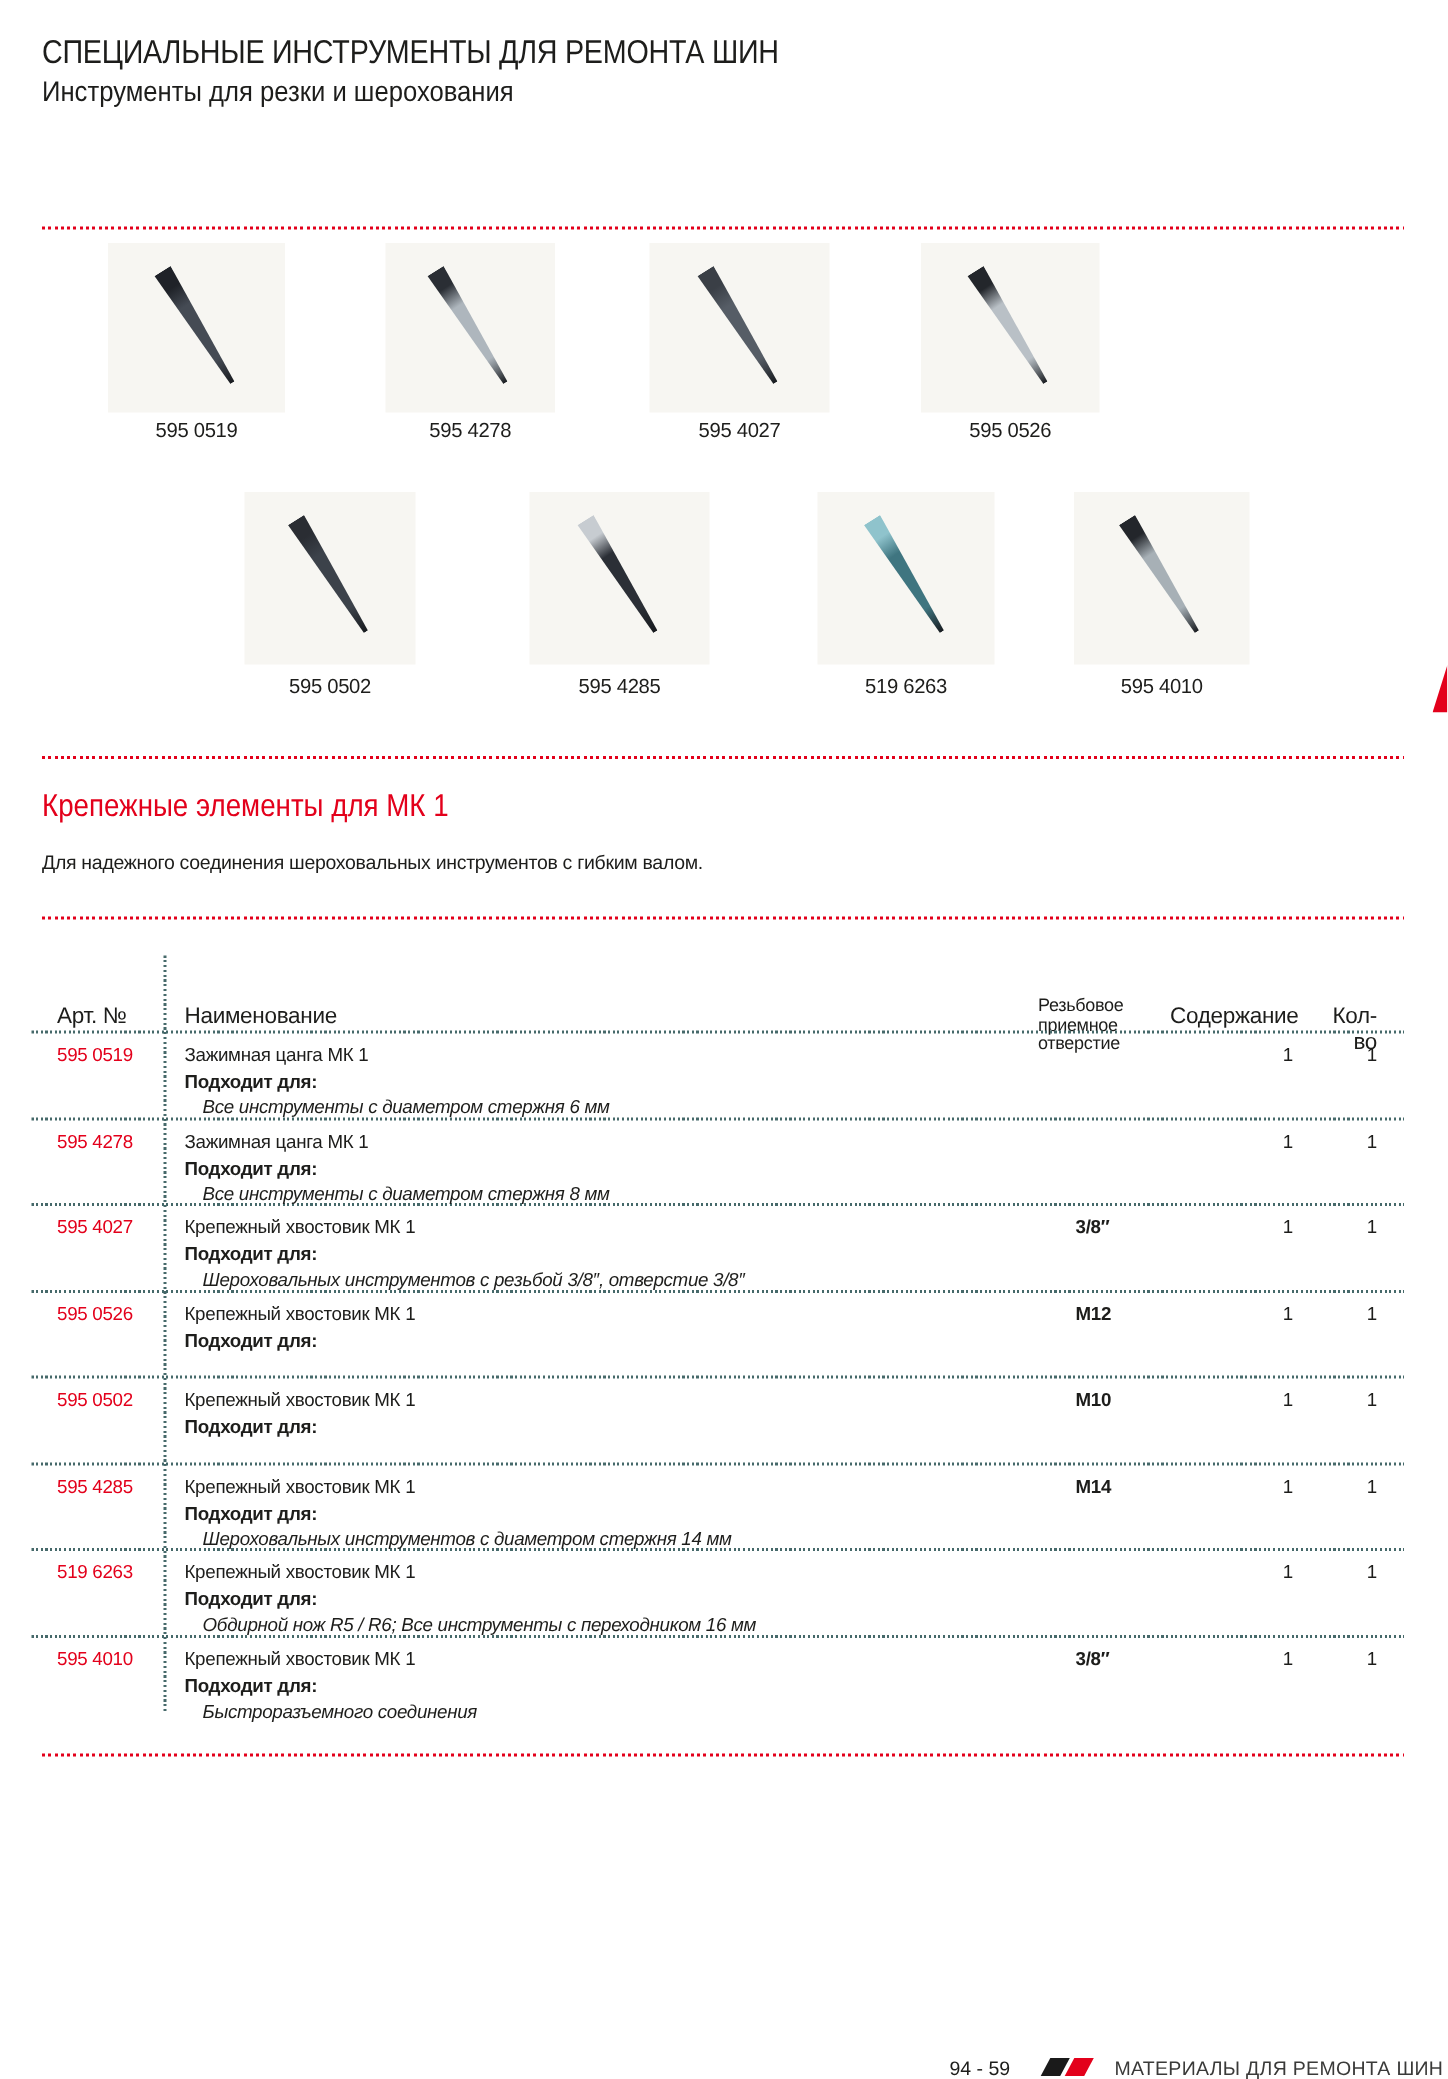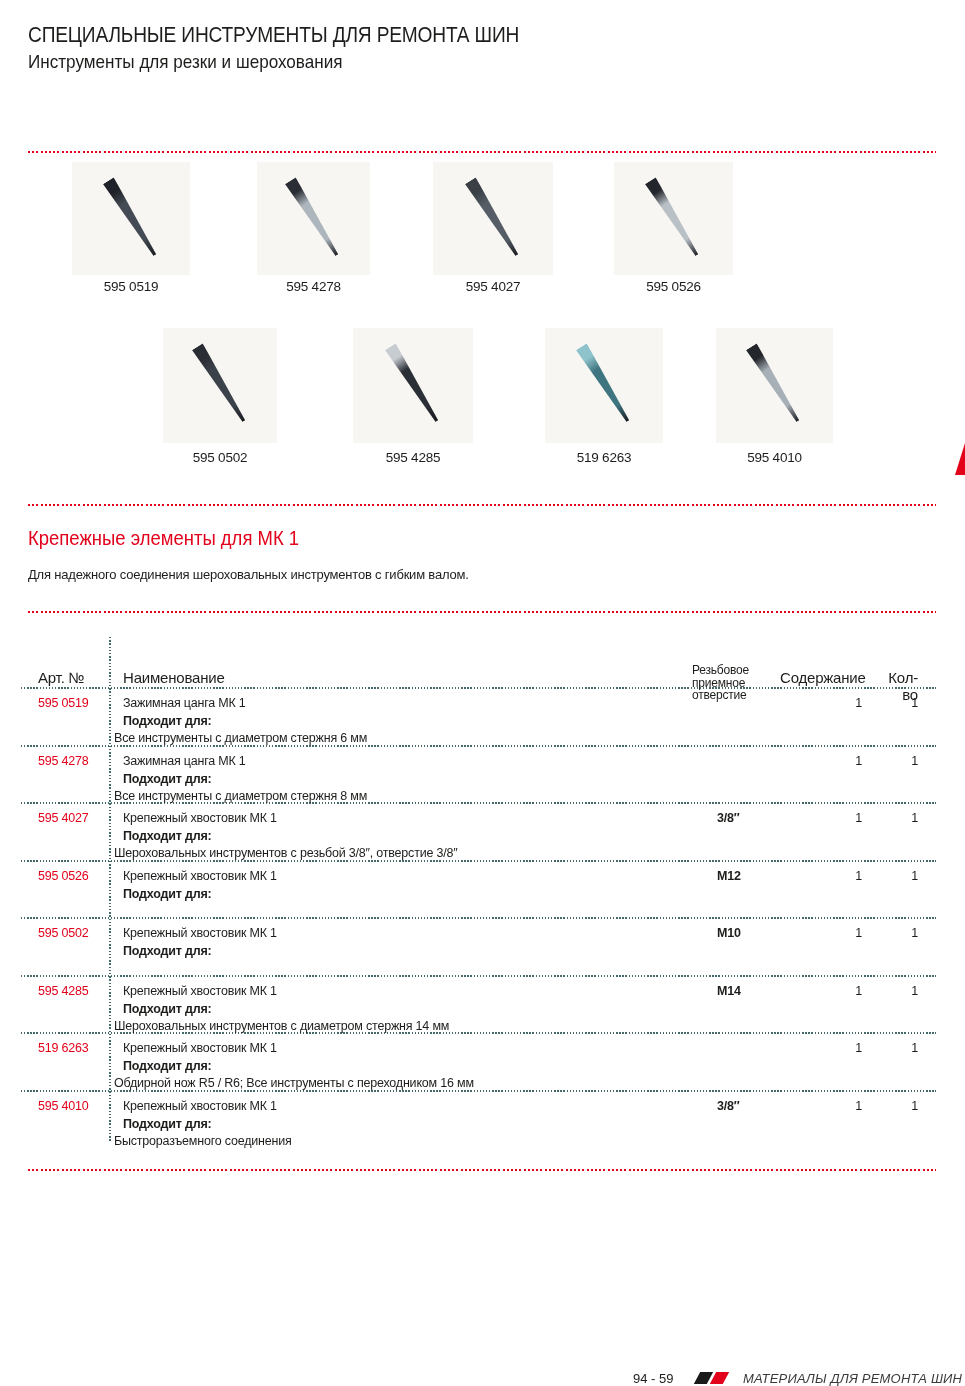--- a/index.html
+++ b/index.html
@@ -58,32 +58,32 @@
   .th-art  { left:38px;  top:669px; }
   .th-name { left:123px; top:669px; }
   .th-thread { left:692px; top:644px; width:64px; font-size:12px; line-height:12.5px;margin-top:20px; }
   .th-content { left:780px; top:669px; width:82px; text-align:right; }
   .th-qty { left:856px; top:669px; width:62px; text-align:right;padding-left:25px; }
 
   .trow { position:absolute; left:0; width:965px; height:58px; font-size:12.5px; letter-spacing:-0.2px; }
   .c-art  { position:absolute; left:38px;  top:9px; color:#e3001b; }
   .c-name { position:absolute; left:123px; top:9px; }
   .c-fits-label { position:absolute; left:123px; top:27px; font-weight:bold; }
-  .c-fits { position:absolute; left:114px; top:44px; }
+  .c-fits { position:absolute; left:135px; top:44px;font-style:italic; }
   .c-thread { position:absolute; left:717px; top:9px;font-weight:bold; }
   .c-content { position:absolute; left:782px; top:9px; width:80px; text-align:right; }
   .c-qty { position:absolute; left:838px; top:9px; width:80px; text-align:right; }
 
   
   .footer-pages { left:633px; top:1371px; font-size:13px; }
   .footer-logo { left:695px; top:1372px; width:34px; height:12px; }
   .fp { position:absolute; top:0; width:13px; height:12px; transform:skewX(-28deg); }
   .fp1 { left:2px; background:#1a1a1a; }
   .fp2 { left:18px; background:#e3001b; }
-  .footer-label { left:743px; top:1371px; font-size:13px; color:#3a3a39; letter-spacing:0.2px;font-style:italic; }
+  .footer-label { left:743px; top:1371px; font-size:13px; color:#3a3a39; letter-spacing:0.2px; }
 </style>
 </head>
 <body>
 
 <h1 class="abs page-title">СПЕЦИАЛЬНЫЕ ИНСТРУМЕНТЫ ДЛЯ РЕМОНТА ШИН</h1>
 <h2 class="abs page-subtitle">Инструменты для резки и шерохования</h2>
 
 <div class="abs red-rule rule-1"></div>
 
 <div class="tile p0">

